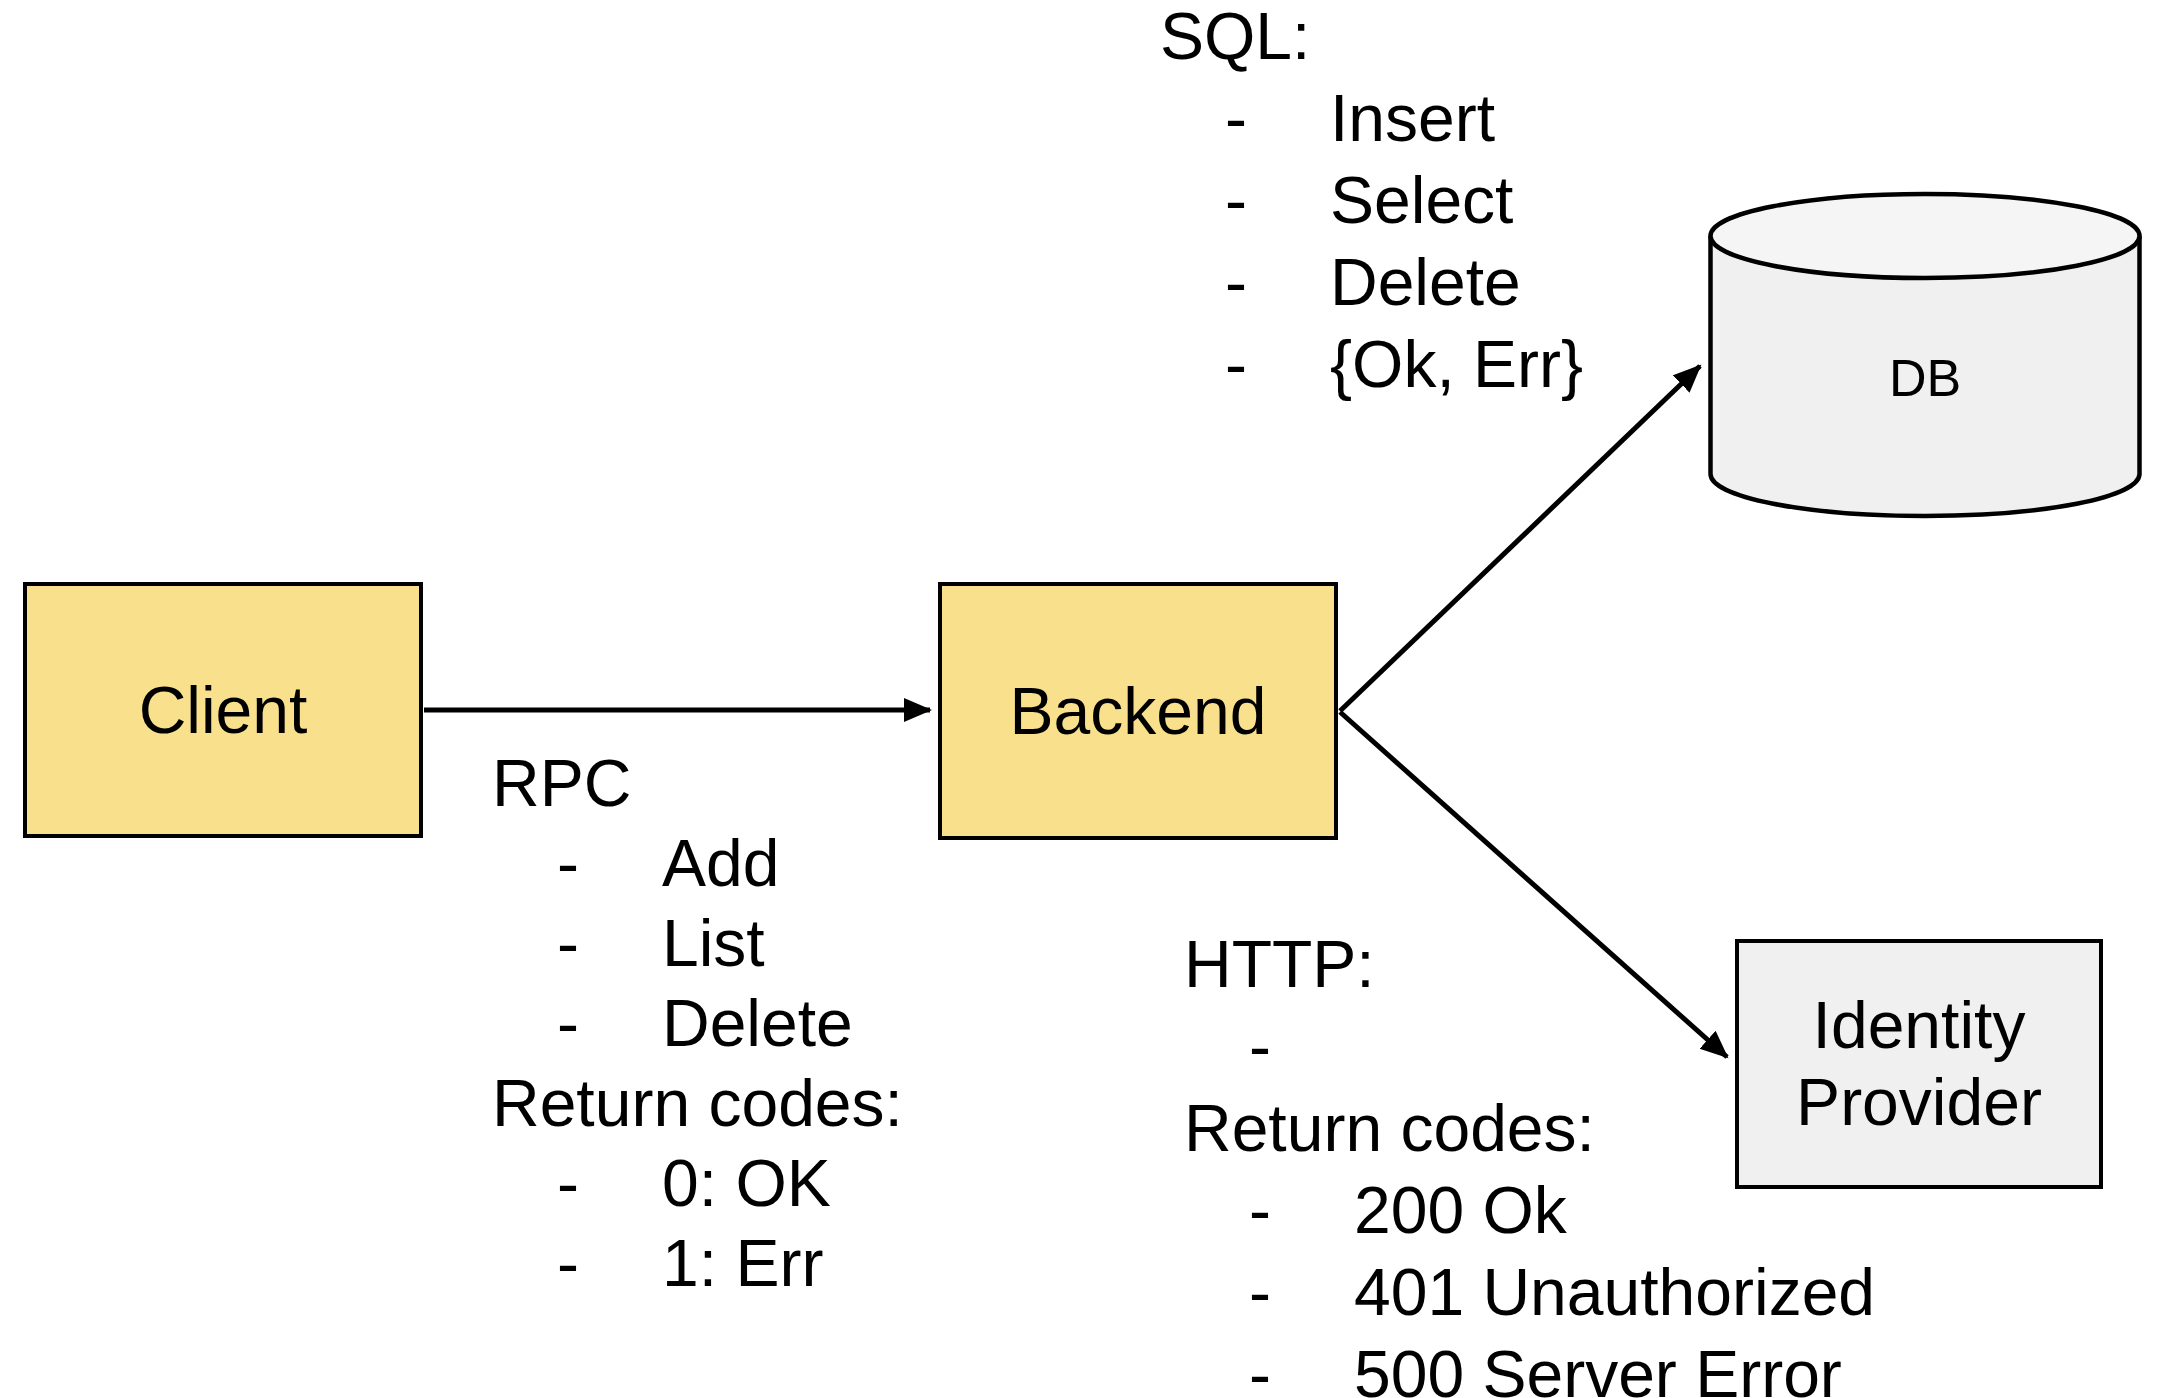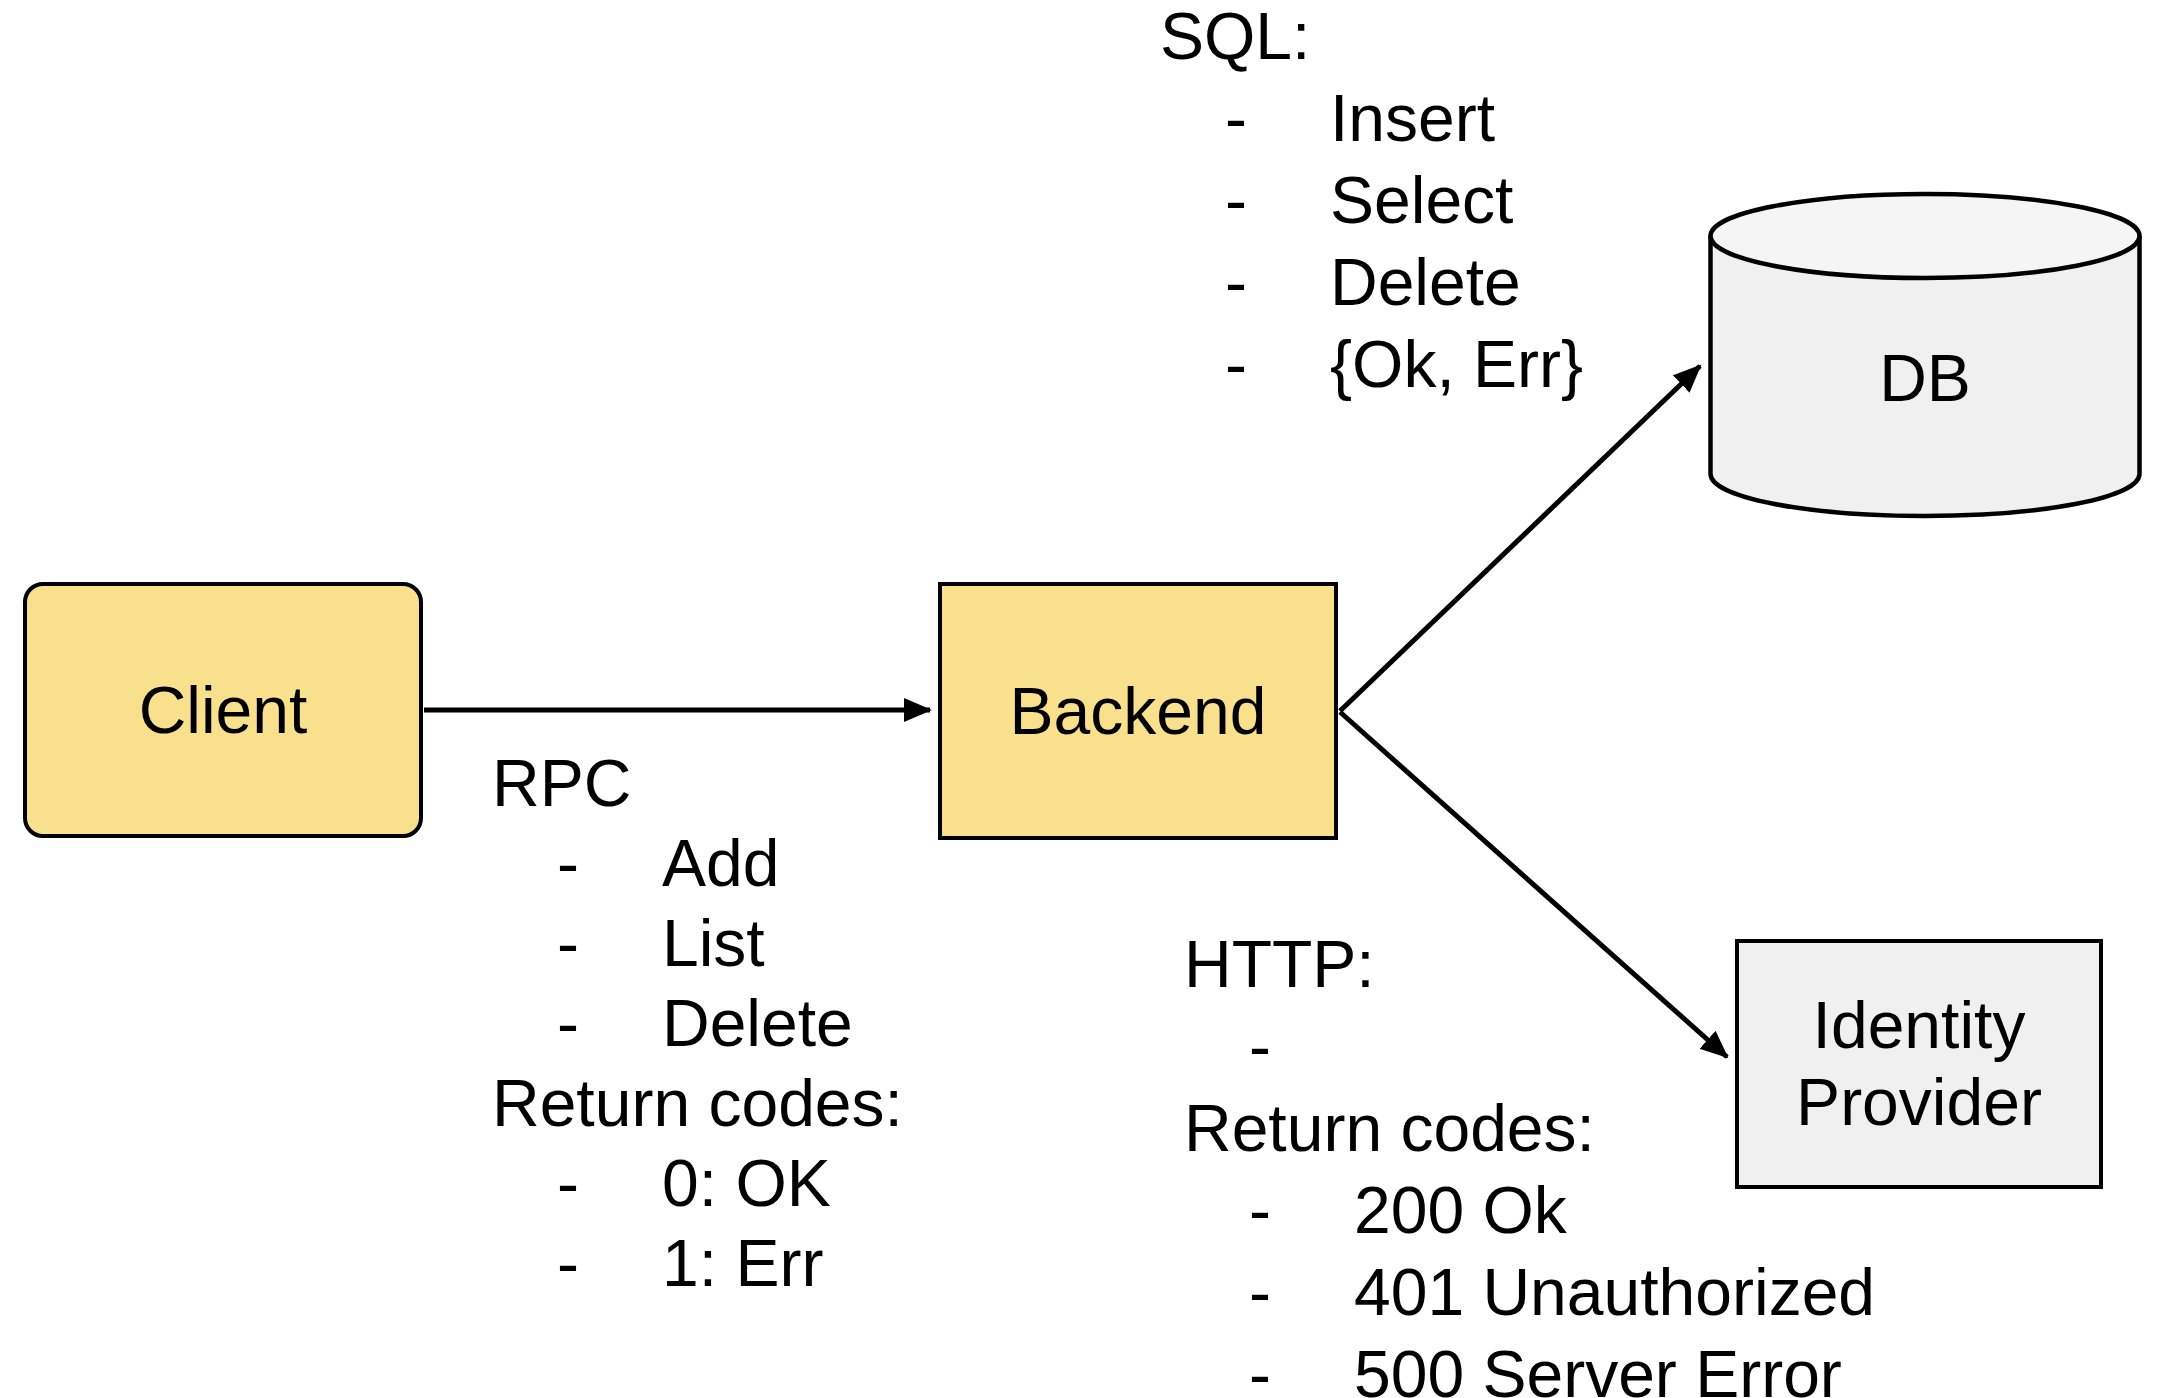--- a/index.html
+++ b/index.html
@@ -22,21 +22,21 @@
   .node.gray{background:var(--gray,#F0F0F0);}
   .nlabel{
     font-size:66px;line-height:77px;text-align:center;
     white-space:normal;
   }
   #node-idp .nlabel{width:330px;}
   
   #db-cylinder{position:absolute;left:1706px;top:190px;}
   .dblabel{
     position:absolute;left:1706px;top:337px;width:438px;
-    font-size:66px;line-height:82px;text-align:center;
+    font-size:52px;line-height:82px;text-align:center;
   }
   
   #edges{position:absolute;left:0;top:0;width:2178px;height:1398px;pointer-events:none;}
   #edges line{stroke:var(--stroke,#000);stroke-width:5;}
   #edges .ah{fill:var(--stroke,#000);}
   
   .anno{
     position:absolute;
     font-size:66px;
     line-height:var(--lh,82px);
@@ -55,21 +55,21 @@
     <defs>
       <marker id="ah" class="ah" markerUnits="userSpaceOnUse" markerWidth="32" markerHeight="26" refX="26" refY="12" orient="auto">
         <path class="ah" d="M0,0 L28,12 L0,24 Z"></path>
       </marker>
     </defs>
     <line x1="424" y1="710" x2="930" y2="710" marker-end="url(#ah)"></line>
     <line x1="1340" y1="711" x2="1700" y2="366" marker-end="url(#ah)"></line>
     <line x1="1340" y1="712" x2="1727" y2="1057" marker-end="url(#ah)"></line>
   </svg>
 
-  <div class="node yellow" id="node-client" style="left:23px;top:582px;width:400px;height:256px;border-radius:20px;">
+  <div class="node yellow" id="node-client" style="left:23px;top:582px;width:400px;height:256px;">
     <span class="nlabel">Client</span>
   </div>
 
   <div class="node yellow" id="node-backend" style="left:938px;top:582px;width:400px;height:258px;">
     <span class="nlabel">Backend</span>
   </div>
 
   <svg id="db-cylinder" width="438" height="332" viewBox="0 0 438 332">
     <path d="M 4.5 46 L 4.5 284 A 214.5 42 0 0 0 433.5 284 L 433.5 46" style="fill:var(--gray,#F0F0F0);stroke:var(--stroke,#000);stroke-width:4.5;"></path>
     <ellipse cx="219" cy="46" rx="214.5" ry="42" style="fill:var(--grayLight,#F5F5F5);stroke:var(--stroke,#000);stroke-width:4.5;"></ellipse>

